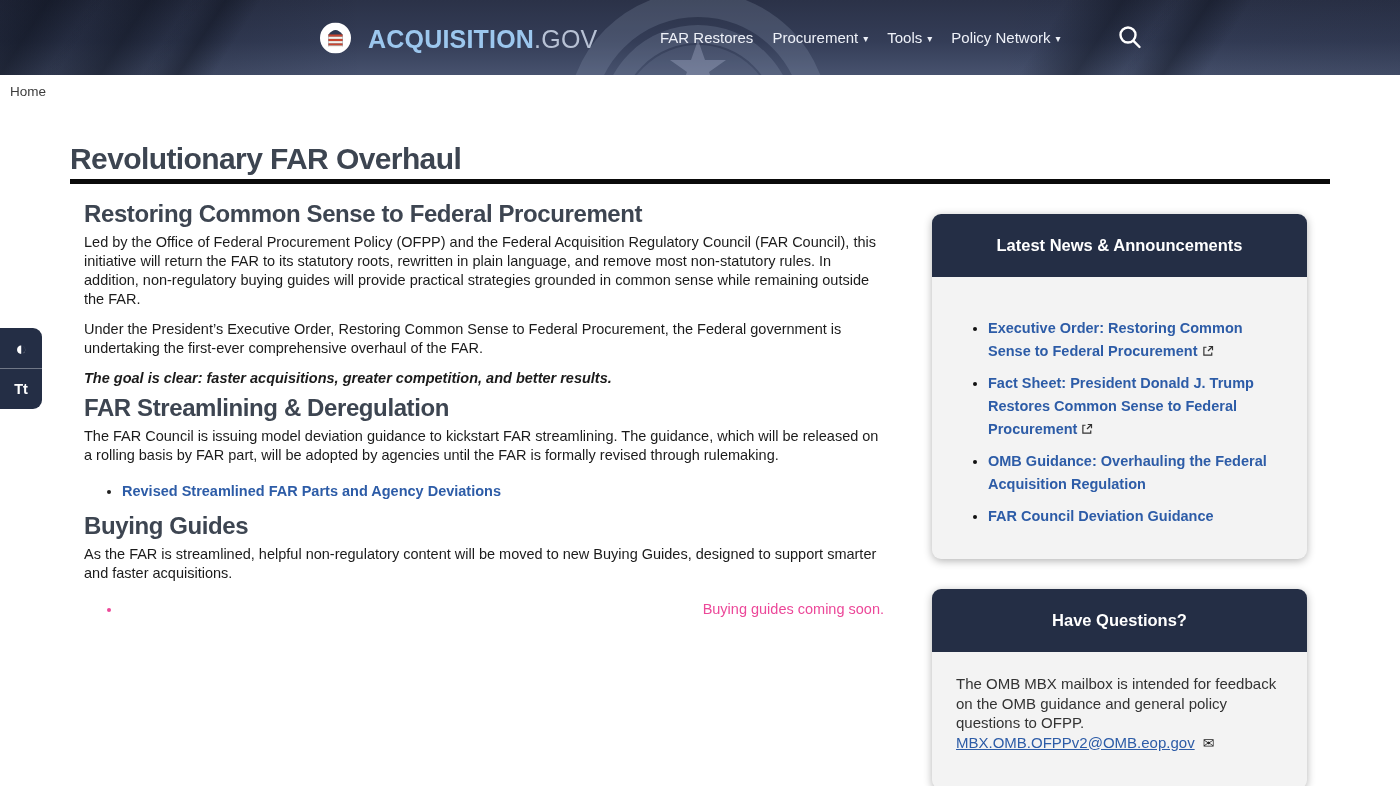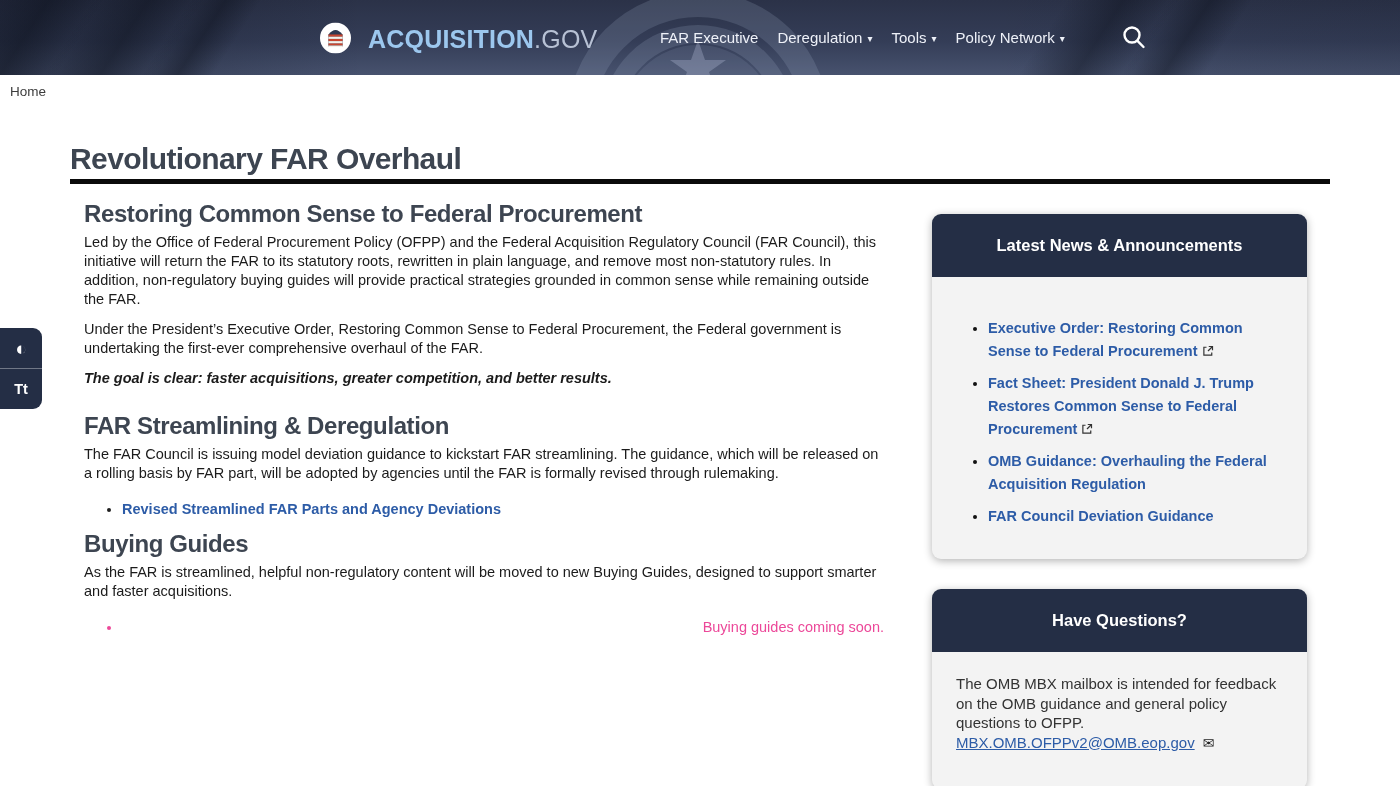--- a/index.html
+++ b/index.html
@@ -49,21 +49,21 @@
   .title-rule{ margin:2px 70px 0 70px; height:5px; background:#0a0a0a; }
 
   
   .content{ display:flex; margin:17px 70px 0 84px; }
   .main-col{ width:800px; flex:0 0 800px; }
   .side-col{ margin-left:48px; width:375px; flex:0 0 375px; }
 
   h2.section-h{ font-size:24px; line-height:26px; font-weight:bold;
     letter-spacing:-0.4px; color:#3d4551; margin:0 0 0 0; }
   .main-col p{ font-size:14.5px; line-height:19px; margin:7px 0 11px 0; color:#1b1b1b; }
-  p.goal{ font-weight:bold; font-style:italic; margin:9px 0 25px 0; }
+  p.goal{ font-weight:bold; font-style:italic; margin:9px 0 7px 0; }
   .main-col h2 + p{ margin-top:6px; }
   .bullet-list{ margin:17px 0 12px 38px; }
   .bullet-list li{ font-size:14.5px; line-height:19px; margin-bottom:4px; }
   .link-bullet a{ color:#2d5ca7; font-weight:bold; text-decoration:none; cursor:pointer; }
   .strong-bullet{ font-weight:normal; color:#ec4899;text-align:right; }
   .mt12{ margin-top:14px; }
 
   
   .card{ border-radius:9px; background:#f3f3f3; box-shadow:0 2px 8px rgba(0,0,0,.30);
     overflow:hidden; }
@@ -123,24 +123,24 @@
         <rect x="8.5" y="14.2" width="14" height="2.2"></rect>
         <rect x="8.5" y="18.6" width="14" height="2.2"></rect>
         <rect x="8.5" y="23" width="14" height="1.6"></rect>
       </g>
     </svg>
     <div class="logo-text"><span>ACQUISITION</span><span class="gov">.GOV</span></div>
   </div>
 
   <nav class="main-nav">
     <a class="nav-item">
-        <span>FAR Executive</span>
-      </a>
-    <a class="nav-item">
-        <span>Deregulation</span>
+        <span>FAR Restores</span>
+      </a>
+    <a class="nav-item">
+        <span>Procurement</span>
         <span class="caret">▾</span>
       </a>
     <a class="nav-item">
         <span>Tools</span>
         <span class="caret">▾</span>
       </a>
     <a class="nav-item">
         <span>Policy Network</span>
         <span class="caret">▾</span>
       </a>

